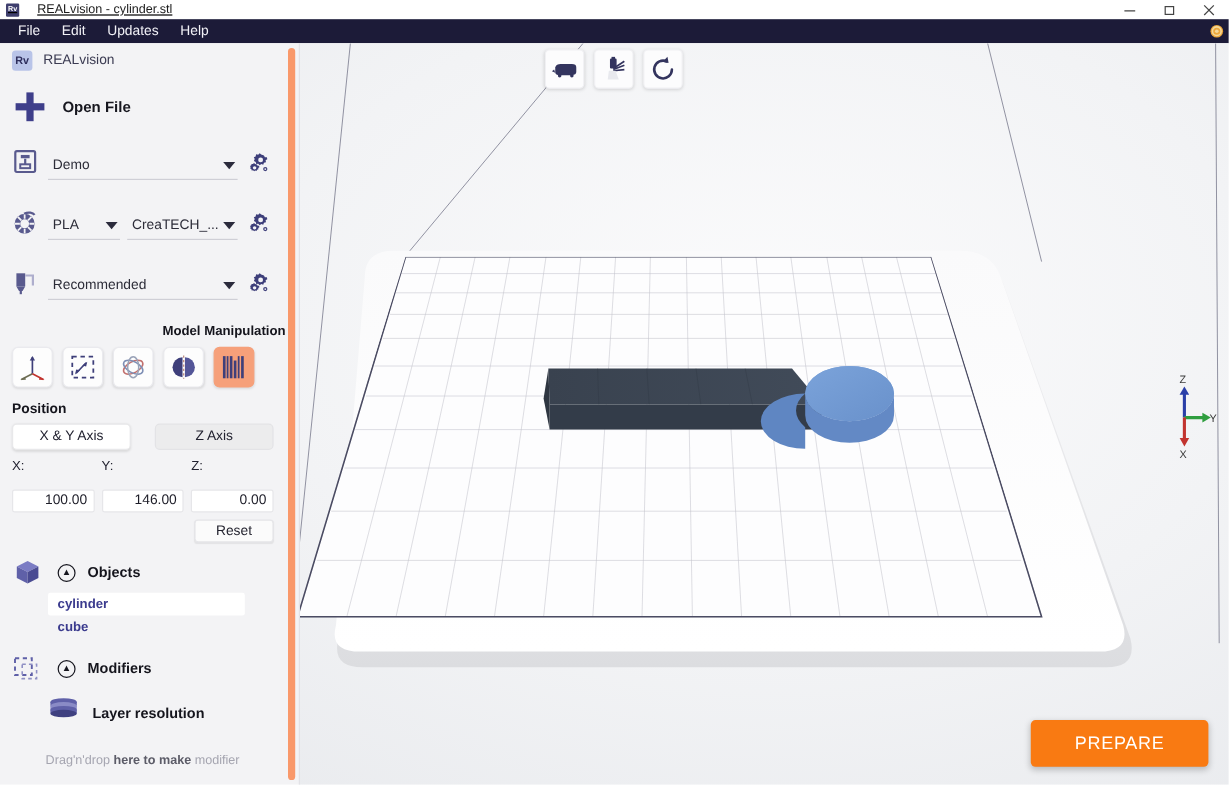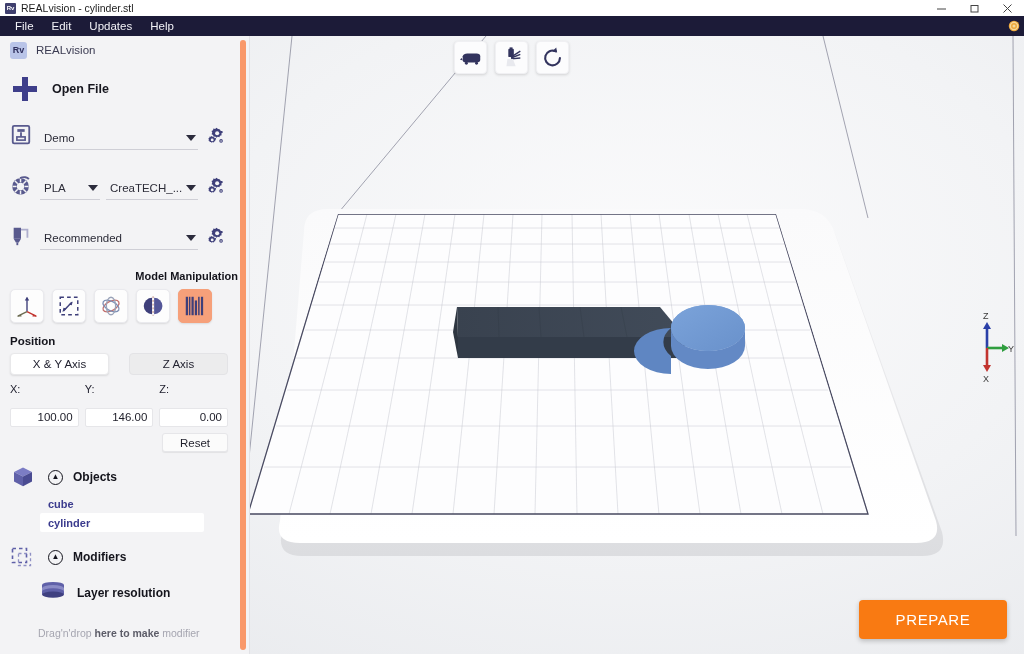--- a/index.html
+++ b/index.html
@@ -11,21 +11,21 @@
   }
 
   
   .titlebar {
     height: 16px; width: 100%;
     background: #ffffff;
     display: flex; align-items: center;
     position: relative;
     border-bottom: 0;
   }
-  .titlebar-left { display: flex; align-items: center; gap: 5px; padding-left: 5px; }
+  .titlebar-left { display: flex; align-items: center; gap: 15px; padding-left: 5px; text-decoration: underline; }
   .app-mini-icon {
     width: 11px; height: 11px;
     background: #3f3f6e;
     color: #fff; font-size: 6px; line-height: 11px;
     text-align: center; font-weight: bold;
     border-radius: 1px;
   }
   .title-text { font-size: 10.5px; color: #1d1d1d; white-space: nowrap; }
   .win-controls { position: absolute; right: 0; top: 0; height: 16px; display: flex; }
   .win-btn {
@@ -451,22 +451,22 @@
         <div class="group-icon">
           <svg width="26" height="26" viewBox="0 0 26 26">
             <path d="M4 8 l9-4.6 9 4.6 -9 4.6 z" fill="#7b7cc4"></path>
             <path d="M4 8 v9.6 l9 4.6 v-9.6 z" fill="#5f60a8"></path>
             <path d="M22 8 v9.6 l-9 4.6 v-9.6 z" fill="#4a4b92"></path>
           </svg>
         </div>
         <div class="chevron-circle">▲</div>
         <div class="group-title">Objects</div>
       </div>
+      <div class="obj-item selected">cylinder</div>
       <div class="obj-item">cube</div>
-      <div class="obj-item selected">cylinder</div>
 
       <div class="group-head">
         <div class="group-icon">
           <svg width="26" height="26" viewBox="0 0 26 26">
             <rect x="2.5" y="4.5" width="14" height="14" fill="none" stroke="#5f60a8" stroke-width="1.6" stroke-dasharray="3.5 3"></rect>
             <rect x="8.5" y="9.5" width="12" height="12" fill="none" stroke="#8f90c4" stroke-width="1.3" stroke-dasharray="3 2.6"></rect>
           </svg>
         </div>
         <div class="chevron-circle">▲</div>
         <div class="group-title">Modifiers</div>

